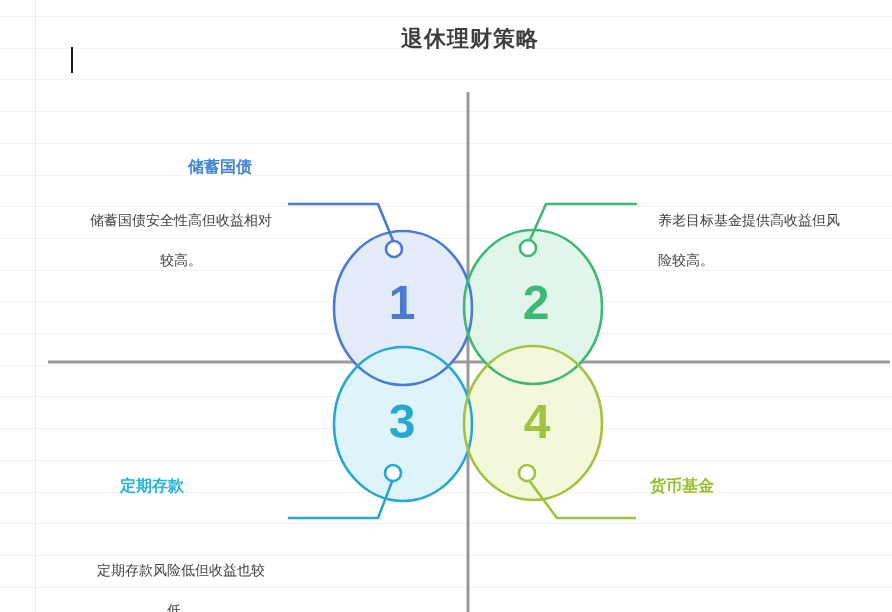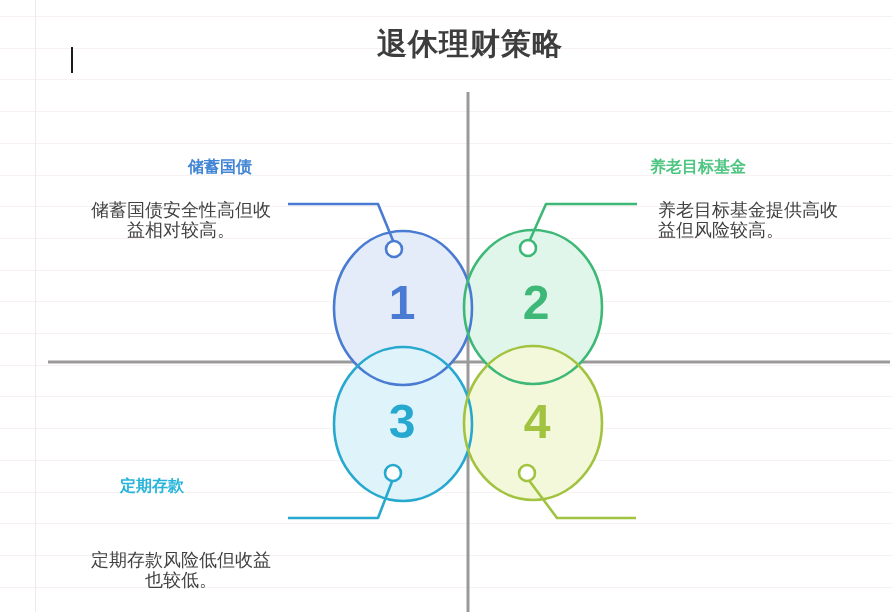--- a/index.html
+++ b/index.html
@@ -10,39 +10,39 @@
 
   
   .stripes { position:absolute; left:0; right:0; top:16px; bottom:0;
     background:repeating-linear-gradient(to bottom,#f7f2f1 0 1px,transparent 1px 31.7px);
     pointer-events:none; }
   .left-rule { position:absolute; left:35px; top:0; bottom:0; width:1px; background:#f1e9e9; }
 
   .caret { position:absolute; left:71px; top:47px; width:2px; height:26px; background:#1b1b1b; }
 
   .page-title { position:absolute; left:48px; right:0; top:24px; text-align:center;
-    font-size:30px; font-weight:bold; letter-spacing:1px; color:var(--title_text); }
+    font-size:22px; font-weight:bold; letter-spacing:1px; color:var(--title_text); }
 
   svg.diagram { position:absolute; left:0; top:0; width:892px; height:612px; }
 
   .axis { stroke:var(--axis_gray); stroke-width:3; }
   .f1 { fill:var(--fill1); } .f2 { fill:var(--fill2); } .f3 { fill:var(--fill3); } .f4 { fill:var(--fill4); }
   .s1 { stroke:var(--s1); } .s2 { stroke:var(--s2); } .s3 { stroke:var(--s3); } .s4 { stroke:var(--s4); }
   .outline { fill:none; stroke-width:2.6; }
   .connector { fill:none; stroke-width:2.6; stroke-linejoin:round; stroke-linecap:butt; }
   .dot { fill:#ffffff; stroke-width:2.6; }
 
   .num { position:absolute; width:84px; text-align:center; font-size:48px; font-weight:bold; line-height:60px; }
   .num1 { left:360px; top:273px; color:var(--s1); }
   .num2 { left:494px; top:273px; color:var(--s2); }
   .num3 { left:360px; top:392px; color:var(--s3); }
   .num4 { left:495px; top:392px; color:var(--s4); }
 
   .item-title { position:absolute; font-size:16px; font-weight:bold; white-space:nowrap; }
-  .item-desc  { position:absolute; width:186px; font-size:18px; line-height:20px; color:var(--desc_text); }
+  .item-desc  { position:absolute; width:186px; font-size:14px; line-height:40px; color:var(--desc_text); }
 
   .t1 { left:120px; top:157px; width:200px; text-align:center; color:var(--label1); }
   .d1 { left:88px;  top:200px; text-align:center; }
   .t2 { left:650px; top:157px; color:var(--label2); }
   .d2 { left:650px; top:200px; text-align:left;margin-left:8px; }
   .t3 { left:120px; top:476px; width:200px; text-align:left; color:var(--label3); }
   .d3 { left:88px;  top:550px; text-align:center; }
   .t4 { left:650px; top:476px; color:var(--label4); }
   .d4 { left:650px; top:519px; text-align:left; }
 </style>
@@ -83,19 +83,19 @@
   </svg>
 
   <div class="num num1">1</div>
   <div class="num num2">2</div>
   <div class="num num3">3</div>
   <div class="num num4">4</div>
 
   <div class="item-title t1">储蓄国债</div>
   <div class="item-desc d1">储蓄国债安全性高但收益相对较高。</div>
 
-  <div class="item-title t2">养老目标基金</div>
   <div class="item-desc d2">养老目标基金提供高收益但风险较高。</div>
 
   <div class="item-title t3">定期存款</div>
   <div class="item-desc d3">定期存款风险低但收益也较低。</div>
 
+  <div class="item-title t4">货币基金</div>
 </div>
 
 </body></html>

